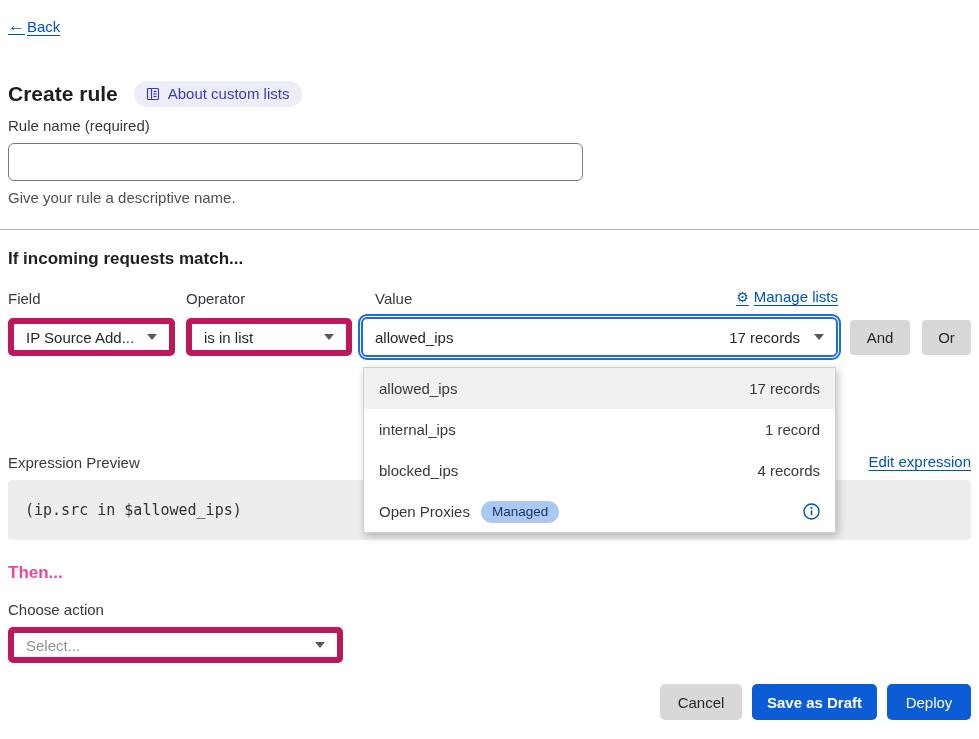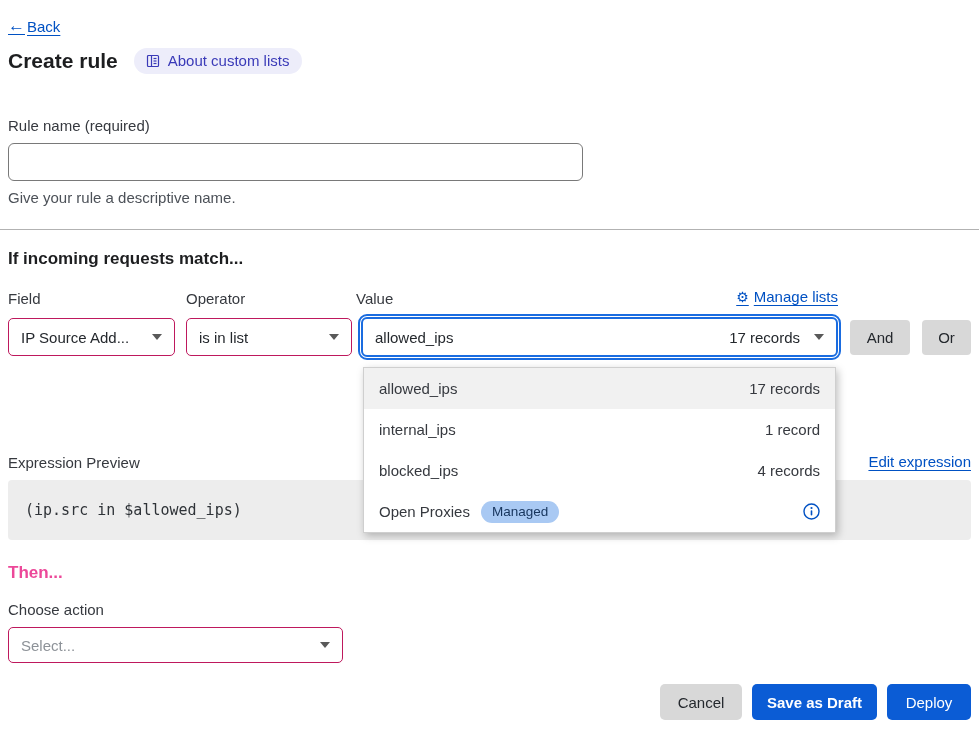--- a/index.html
+++ b/index.html
@@ -19,21 +19,21 @@
     color: var(--link_blue);
     text-decoration: underline;
     text-underline-offset: 3px;
     cursor: pointer;
     font-size: 15px;
   }
   
   .back { position: absolute; left: 8px; top: 16px; font-size: 16px; display: flex; align-items: center; gap: 2px; }
   .back .arrow { color: var(--link_blue); text-decoration: none; font-size: 17px; }
   
-  .title-row { position: absolute; left: 8px; top: 48px; display: flex; align-items: center; gap: 16px; }
+  .title-row { position: absolute; left: 8px; top: 81px; display: flex; align-items: center; gap: 16px; }
   .title-row h1 { font-size: 21px; font-weight: 700; color: #1d1e20; }
   .about-badge {
     display: inline-flex; align-items: center; gap: 7px;
     background: var(--about_badge_bg); color: var(--about_badge_text);
     border-radius: 14px; padding: 4px 13px 5px 11px; font-size: 15px; cursor: pointer;
   }
   
   .rule-name { position: absolute; left: 8px; top: 117px; }
   .field-label { font-size: 15px; color: #36393f; }
   .rule-name input {
@@ -41,27 +41,27 @@
     border: 1px solid #797979; border-radius: 6px; font-size: 15px;
     padding: 0 12px; font-family: inherit; color: #24282d; background: #fff;
   }
   .helper { margin-top: 8px; font-size: 15px; color: #4c5158; }
   .divider { position: absolute; left: 0; top: 229px; width: 979px; height: 1px; background: #b2b2b2; }
   
   .match-heading { position: absolute; left: 8px; top: 249px; font-size: 17px; font-weight: 700; color: #1d1e20; }
   .col-label { position: absolute; top: 290px; font-size: 15px; color: #36393f; }
   .label-field { left: 8px; }
   .label-operator { left: 186px; }
-  .label-value { left: 356px; }
+  .label-value { left: 375px; }
   .manage-lists { position: absolute; top: 288px; right: 141px; display: flex; align-items: center; gap: 5px; }
   .gear { color: var(--link_blue); font-size: 14px; line-height: 1; text-decoration: none; }
   
   .select {
     position: absolute; top: 318px; height: 38px;
-    border: 1px solid #be185d; border-radius: 5px; background: #fff;
+    border: 6px solid #be185d; border-radius: 5px; background: #fff;
     display: flex; align-items: center; justify-content: space-between;
     padding: 0 12px; font-size: 15px; color: #24282d; cursor: pointer;
   }
   .select-field { left: 8px; width: 167px; }
   .select-operator { left: 186px; width: 166px; }
   .select-value {
     left: 361px; width: 477px; top: 317px; height: 40px;
     border: 2px solid var(--focus_blue); border-radius: 6px;
     outline: 2px solid var(--focus_blue); outline-offset: 1px;
     z-index: 6;

